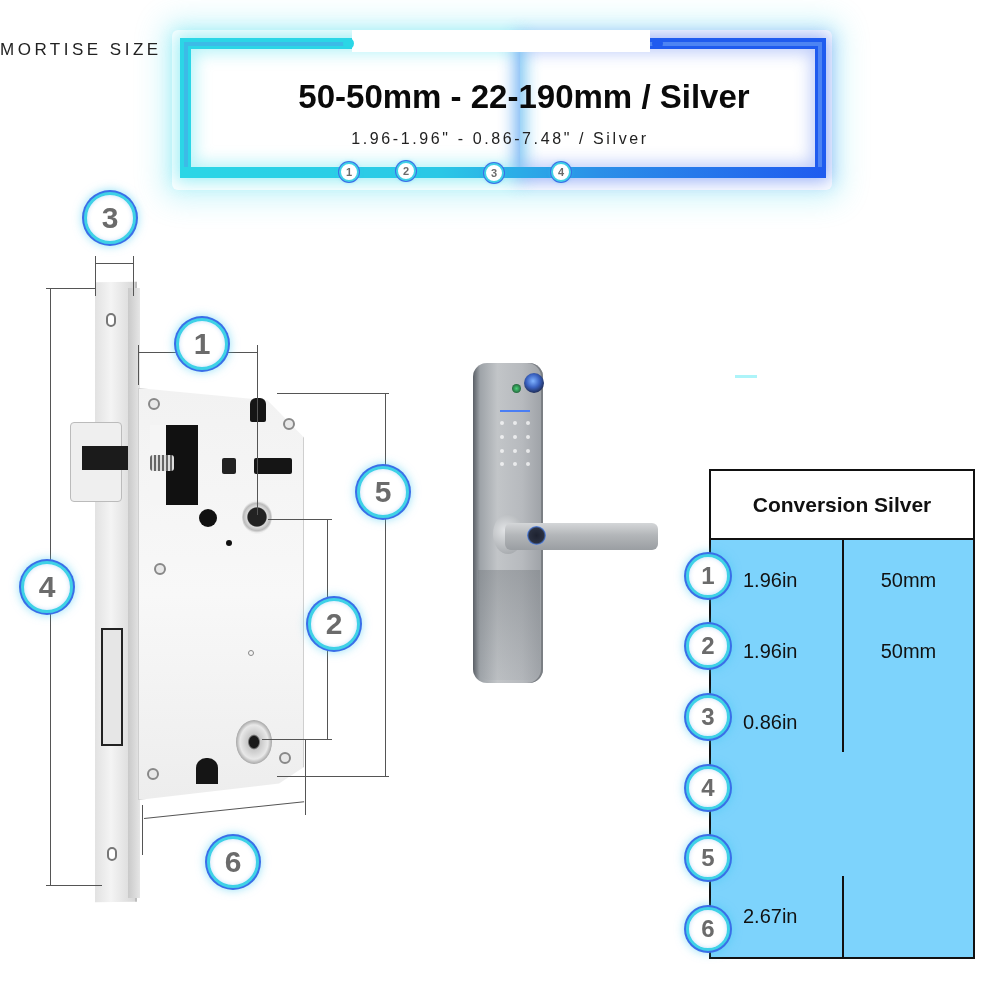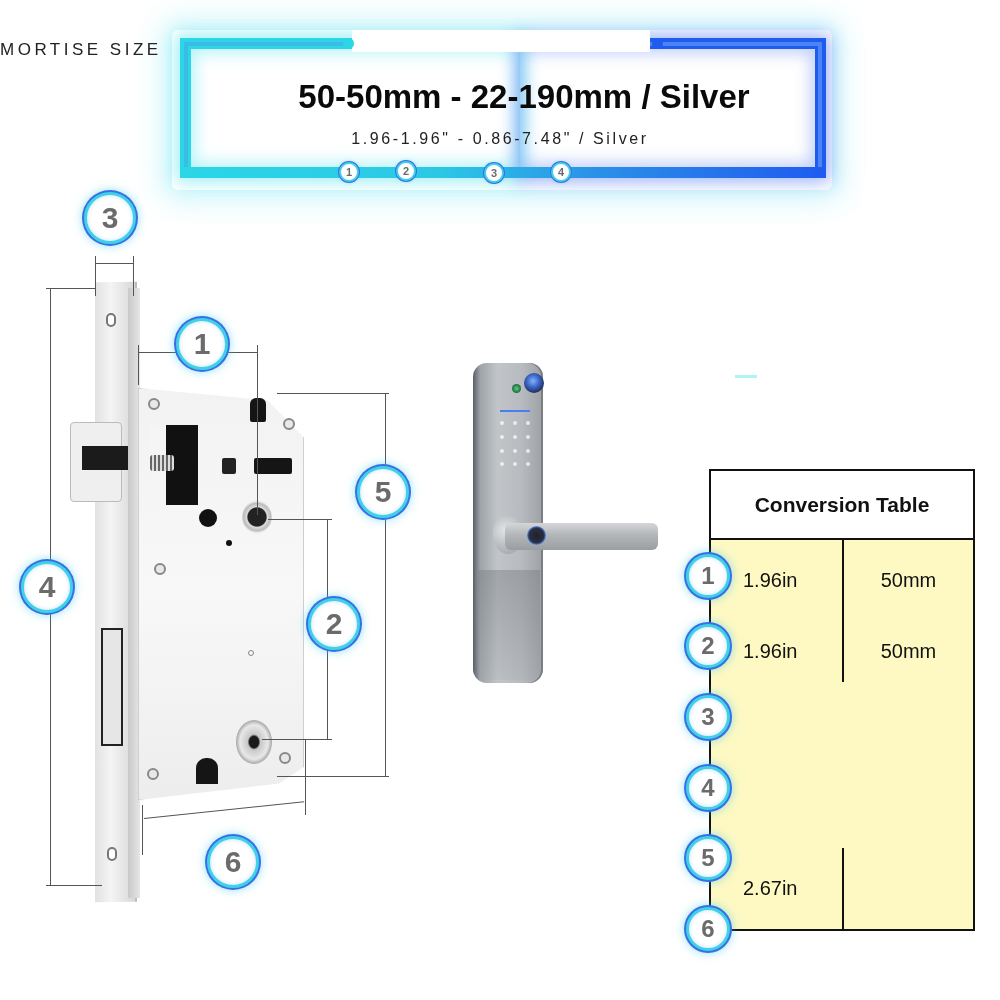--- a/index.html
+++ b/index.html
@@ -163,21 +163,21 @@
       position: absolute; left: 735px; top: 375px; width: 22px; height: 3px;
       background: #8af0f7; opacity: 0.7;
     }
     .conv-head {
       position: absolute; left: 709px; top: 469px; width: 266px; height: 71px;
       border: 2px solid #111; display: flex; align-items: center; justify-content: center;
       font-weight: 700; font-size: 21px; color: #111; background: #fff;
     }
     .conv-row {
       position: absolute; left: 709px; width: 266px; height: 83px;
-      border: 2px solid #111; border-top: none; display: flex; background: #fef9c3;
+      border: 2px solid #111; border-top: none; display: flex; background: #7dd3fc;
     }
     .conv-cell-in {
       width: 133px; height: 100%; display: flex; align-items: center;
       padding-left: 32px; font-size: 20px; color: #111; border-right: 2px solid #111;
     }
     .conv-cell-mm {
       flex: 1; height: 100%; display: flex; align-items: center; justify-content: center;
       font-size: 20px; color: #111;
     }
     .conv-badge { left: 686px; }
@@ -282,37 +282,38 @@
   <div class="keypad-dot" style="left:500px; top:462px;"></div>
   <div class="keypad-dot" style="left:513px; top:462px;"></div>
   <div class="keypad-dot" style="left:526px; top:462px;"></div>
   <div class="rose"></div>
   <div class="lever"></div>
   <div class="fingerprint"></div>
 </div>
 <div class="cyan-mark"></div>
 
 <div>
-  <div class="conv-head">Conversion Table</div>
+  <div class="conv-head">Conversion Silver</div>
 
   <div class="conv-row" style="top:540px;">
     <div class="conv-cell-in">1.96in</div>
     <div class="conv-cell-mm">50mm</div>
   </div>
   <div class="conv-row" style="top:611px;">
     <div class="conv-cell-in">1.96in</div>
     <div class="conv-cell-mm">50mm</div>
   </div>
   <div class="conv-row" style="top:682px;">
+    <div class="conv-cell-in">0.86in</div>
   </div>
   <div class="conv-row" style="top:752px;">
   </div>
   <div class="conv-row" style="top:823px;">
   </div>
-  <div class="conv-row" style="top:848px;">
+  <div class="conv-row" style="top:876px;">
     <div class="conv-cell-in">2.67in</div>
   </div>
 
   <div class="badge md conv-badge" style="top:554px;">1</div>
   <div class="badge md conv-badge" style="top:624px;">2</div>
   <div class="badge md conv-badge" style="top:695px;">3</div>
   <div class="badge md conv-badge" style="top:766px;">4</div>
   <div class="badge md conv-badge" style="top:836px;">5</div>
   <div class="badge md conv-badge" style="top:907px;">6</div>
 </div>

